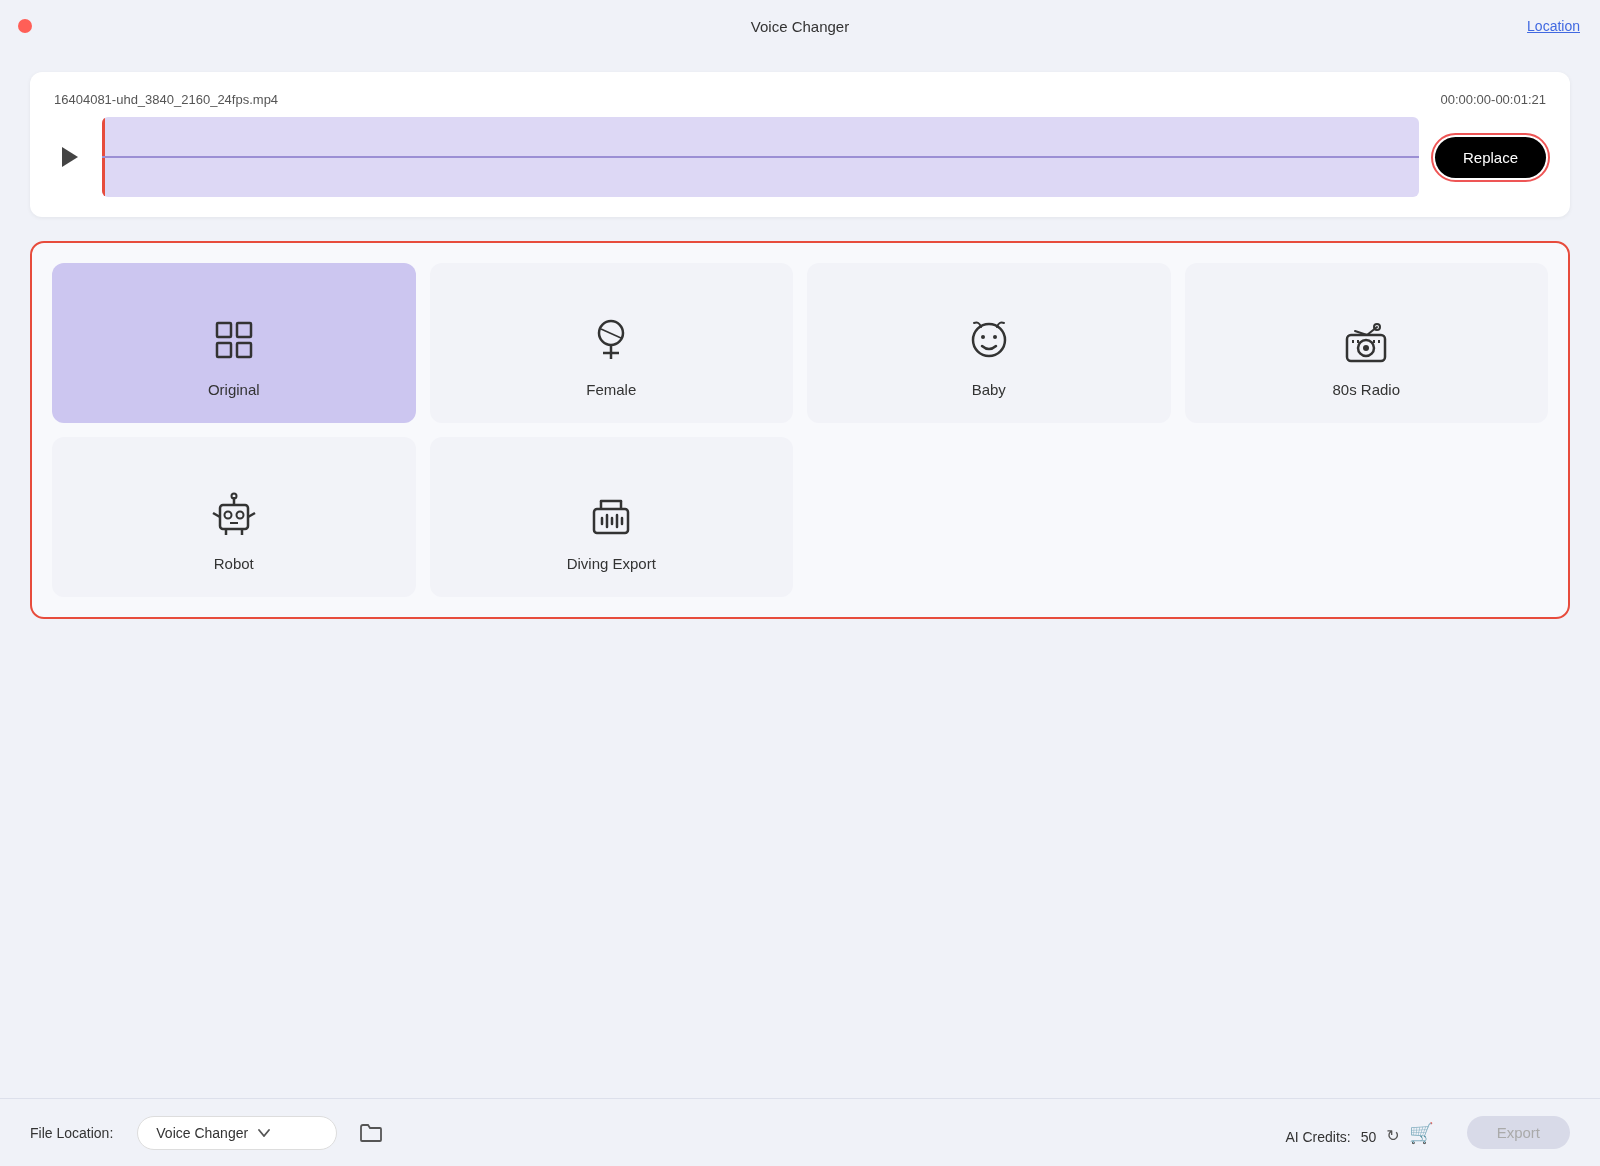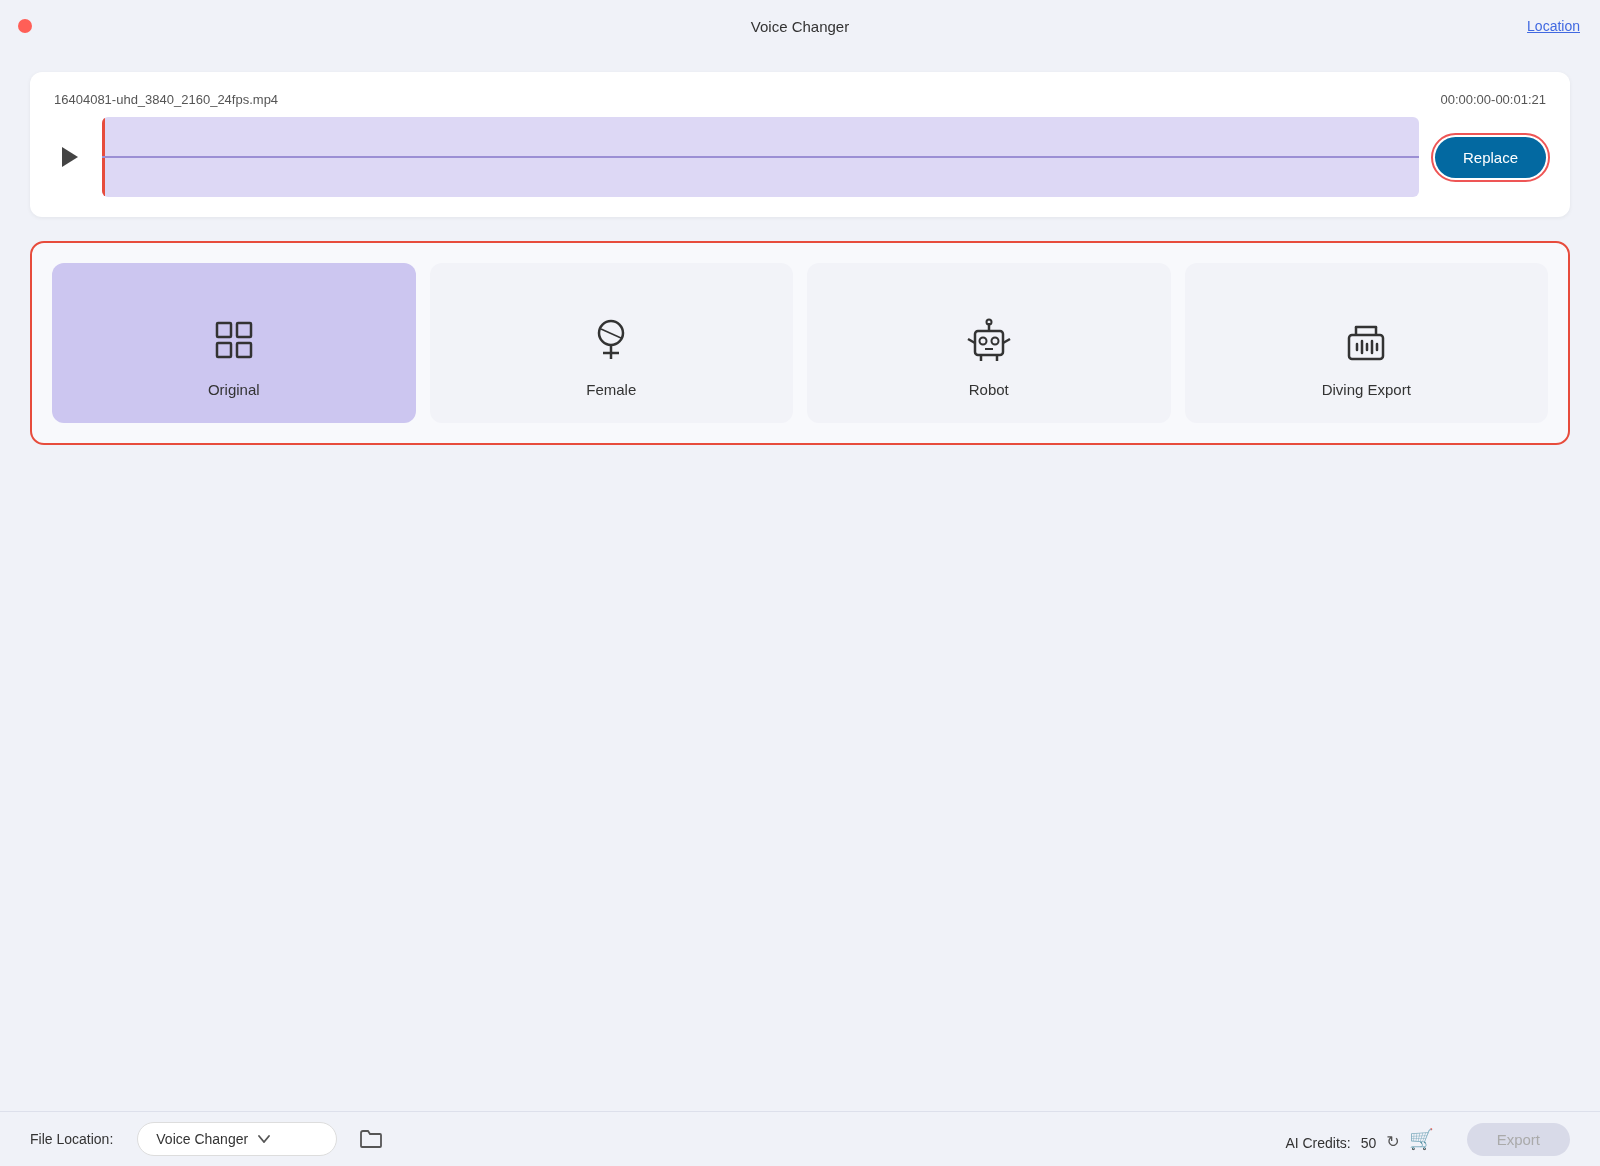--- a/index.html
+++ b/index.html
@@ -108,21 +108,21 @@
     }
     .waveform-marker {
       position: absolute;
       left: 0;
       top: 0;
       width: 3px;
       height: 100%;
       background: #e74c3c;
     }
     .replace-btn {
-      background: #0369a1;
+      background: #000000;
       color: #fff;
       border: none;
       border-radius: 22px;
       padding: 12px 28px;
       font-size: 15px;
       cursor: pointer;
       outline: 2px solid #e55;
       outline-offset: 2px;
       flex-shrink: 0;
     }
@@ -166,21 +166,21 @@
       align-items: center;
       justify-content: center;
     }
 
     
     .bottom-bar {
       position: absolute;
       bottom: 0;
       left: 0;
       right: 0;
-      height: 55px;
+      height: 68px;
       background: #f0f2f8;
       border-top: 1px solid #dde0eb;
       display: flex;
       align-items: center;
       padding: 0 30px;
       gap: 16px;
     }
     .file-location-label {
       font-size: 14px;
       color: #333;
@@ -288,22 +288,52 @@
           <svg width="54" height="54" viewBox="0 0 54 54" fill="none">
             <circle cx="27" cy="20" r="12" stroke="#333" stroke-width="2.5" fill="none"></circle>
             <line x1="27" y1="32" x2="27" y2="46" stroke="#333" stroke-width="2.5"></line>
             <line x1="19" y1="40" x2="35" y2="40" stroke="#333" stroke-width="2.5"></line>
             <line x1="17" y1="16" x2="37" y2="25" stroke="#333" stroke-width="1.5"></line>
           </svg>
         </div>
         <span class="effect-label">Female</span>
       </div>
 
-
-
+      <div class="effect-card">
+        <div class="effect-icon">
+          <svg width="54" height="54" viewBox="0 0 54 54" fill="none">
+            <circle cx="27" cy="27" r="16" stroke="#333" stroke-width="2.5" fill="none"></circle>
+            <circle cx="21" cy="24" r="2" fill="#333"></circle>
+            <circle cx="33" cy="24" r="2" fill="#333"></circle>
+            <path d="M20 33 Q27 39 34 33" stroke="#333" stroke-width="2.5" fill="none" stroke-linecap="round"></path>
+            <path d="M19 14 Q17 8 12 10" stroke="#333" stroke-width="2" fill="none" stroke-linecap="round"></path>
+            <path d="M35 14 Q37 8 42 10" stroke="#333" stroke-width="2" fill="none" stroke-linecap="round"></path>
+          </svg>
+        </div>
+        <span class="effect-label">Baby</span>
+      </div>
+
+
+      <div class="effect-card">
+        <div class="effect-icon">
+          <svg width="54" height="54" viewBox="0 0 54 54" fill="none">
+            <rect x="8" y="22" width="38" height="26" rx="4" stroke="#333" stroke-width="2.5" fill="none"></rect>
+            <circle cx="27" cy="35" r="8" stroke="#333" stroke-width="2.5" fill="none"></circle>
+            <circle cx="27" cy="35" r="3" fill="#333"></circle>
+            <line x1="14" y1="27" x2="14" y2="30" stroke="#333" stroke-width="2"></line>
+            <line x1="19" y1="27" x2="19" y2="30" stroke="#333" stroke-width="2"></line>
+            <line x1="35" y1="27" x2="35" y2="30" stroke="#333" stroke-width="2"></line>
+            <line x1="40" y1="27" x2="40" y2="30" stroke="#333" stroke-width="2"></line>
+            <path d="M16 18 L28 22" stroke="#333" stroke-width="2" stroke-linecap="round"></path>
+            <path d="M38 14 L28 22" stroke="#333" stroke-width="2" stroke-linecap="round"></path>
+            <circle cx="38" cy="14" r="3" stroke="#333" stroke-width="2" fill="none"></circle>
+          </svg>
+        </div>
+        <span class="effect-label">80s Radio</span>
+      </div>
 
       <div class="effect-card">
         <div class="effect-icon">
           <svg width="54" height="54" viewBox="0 0 54 54" fill="none">
             <rect x="13" y="18" width="28" height="24" rx="3" stroke="#333" stroke-width="2.5" fill="none"></rect>
             <circle cx="21" cy="28" r="3.5" stroke="#333" stroke-width="2" fill="none"></circle>
             <circle cx="33" cy="28" r="3.5" stroke="#333" stroke-width="2" fill="none"></circle>
             <line x1="23" y1="36" x2="31" y2="36" stroke="#333" stroke-width="2"></line>
             <line x1="27" y1="10" x2="27" y2="18" stroke="#333" stroke-width="2.5"></line>
             <circle cx="27" cy="9" r="2.5" stroke="#333" stroke-width="2" fill="none"></circle>

